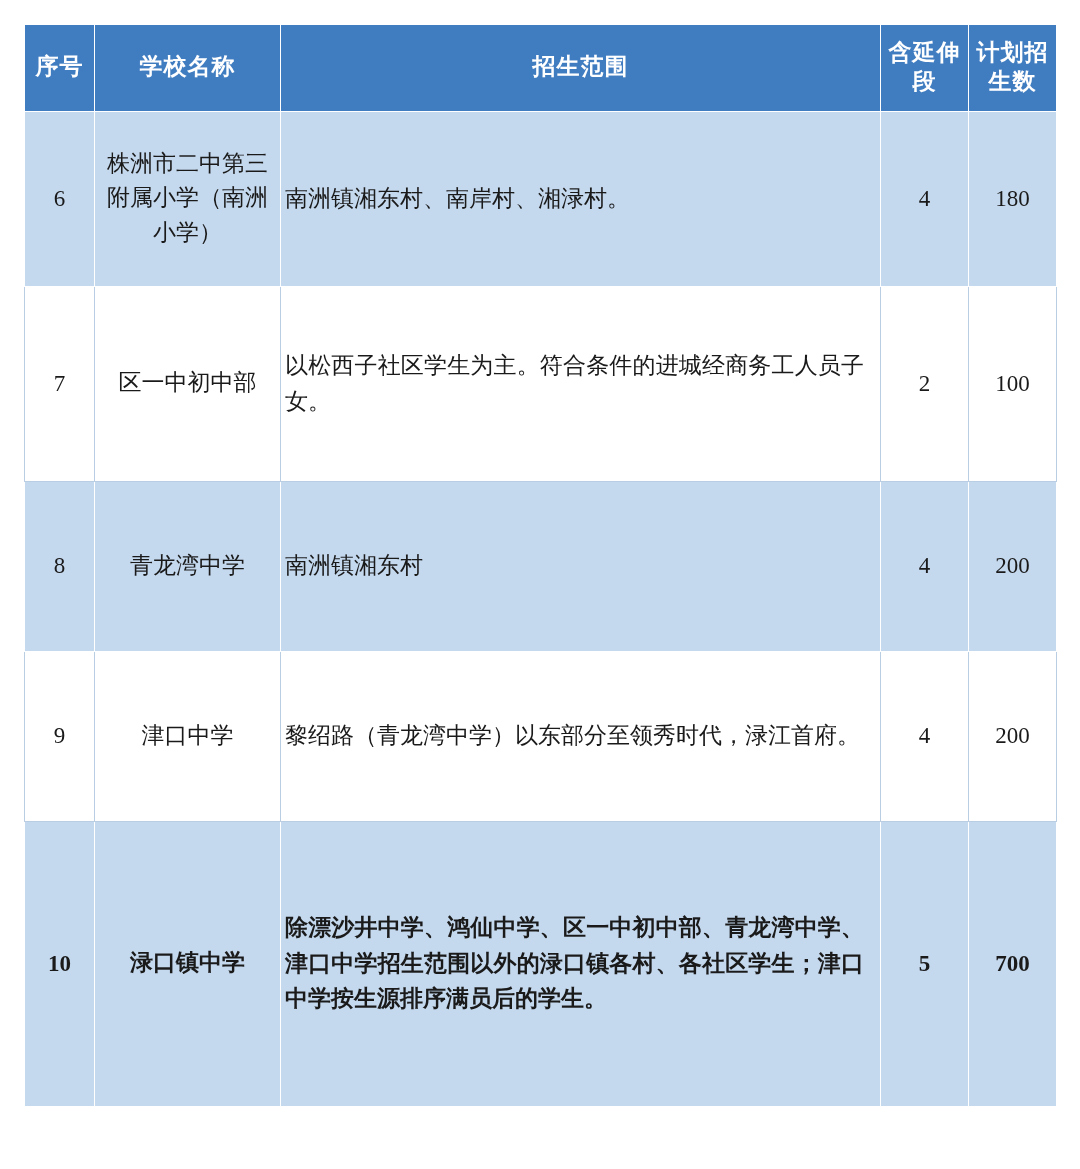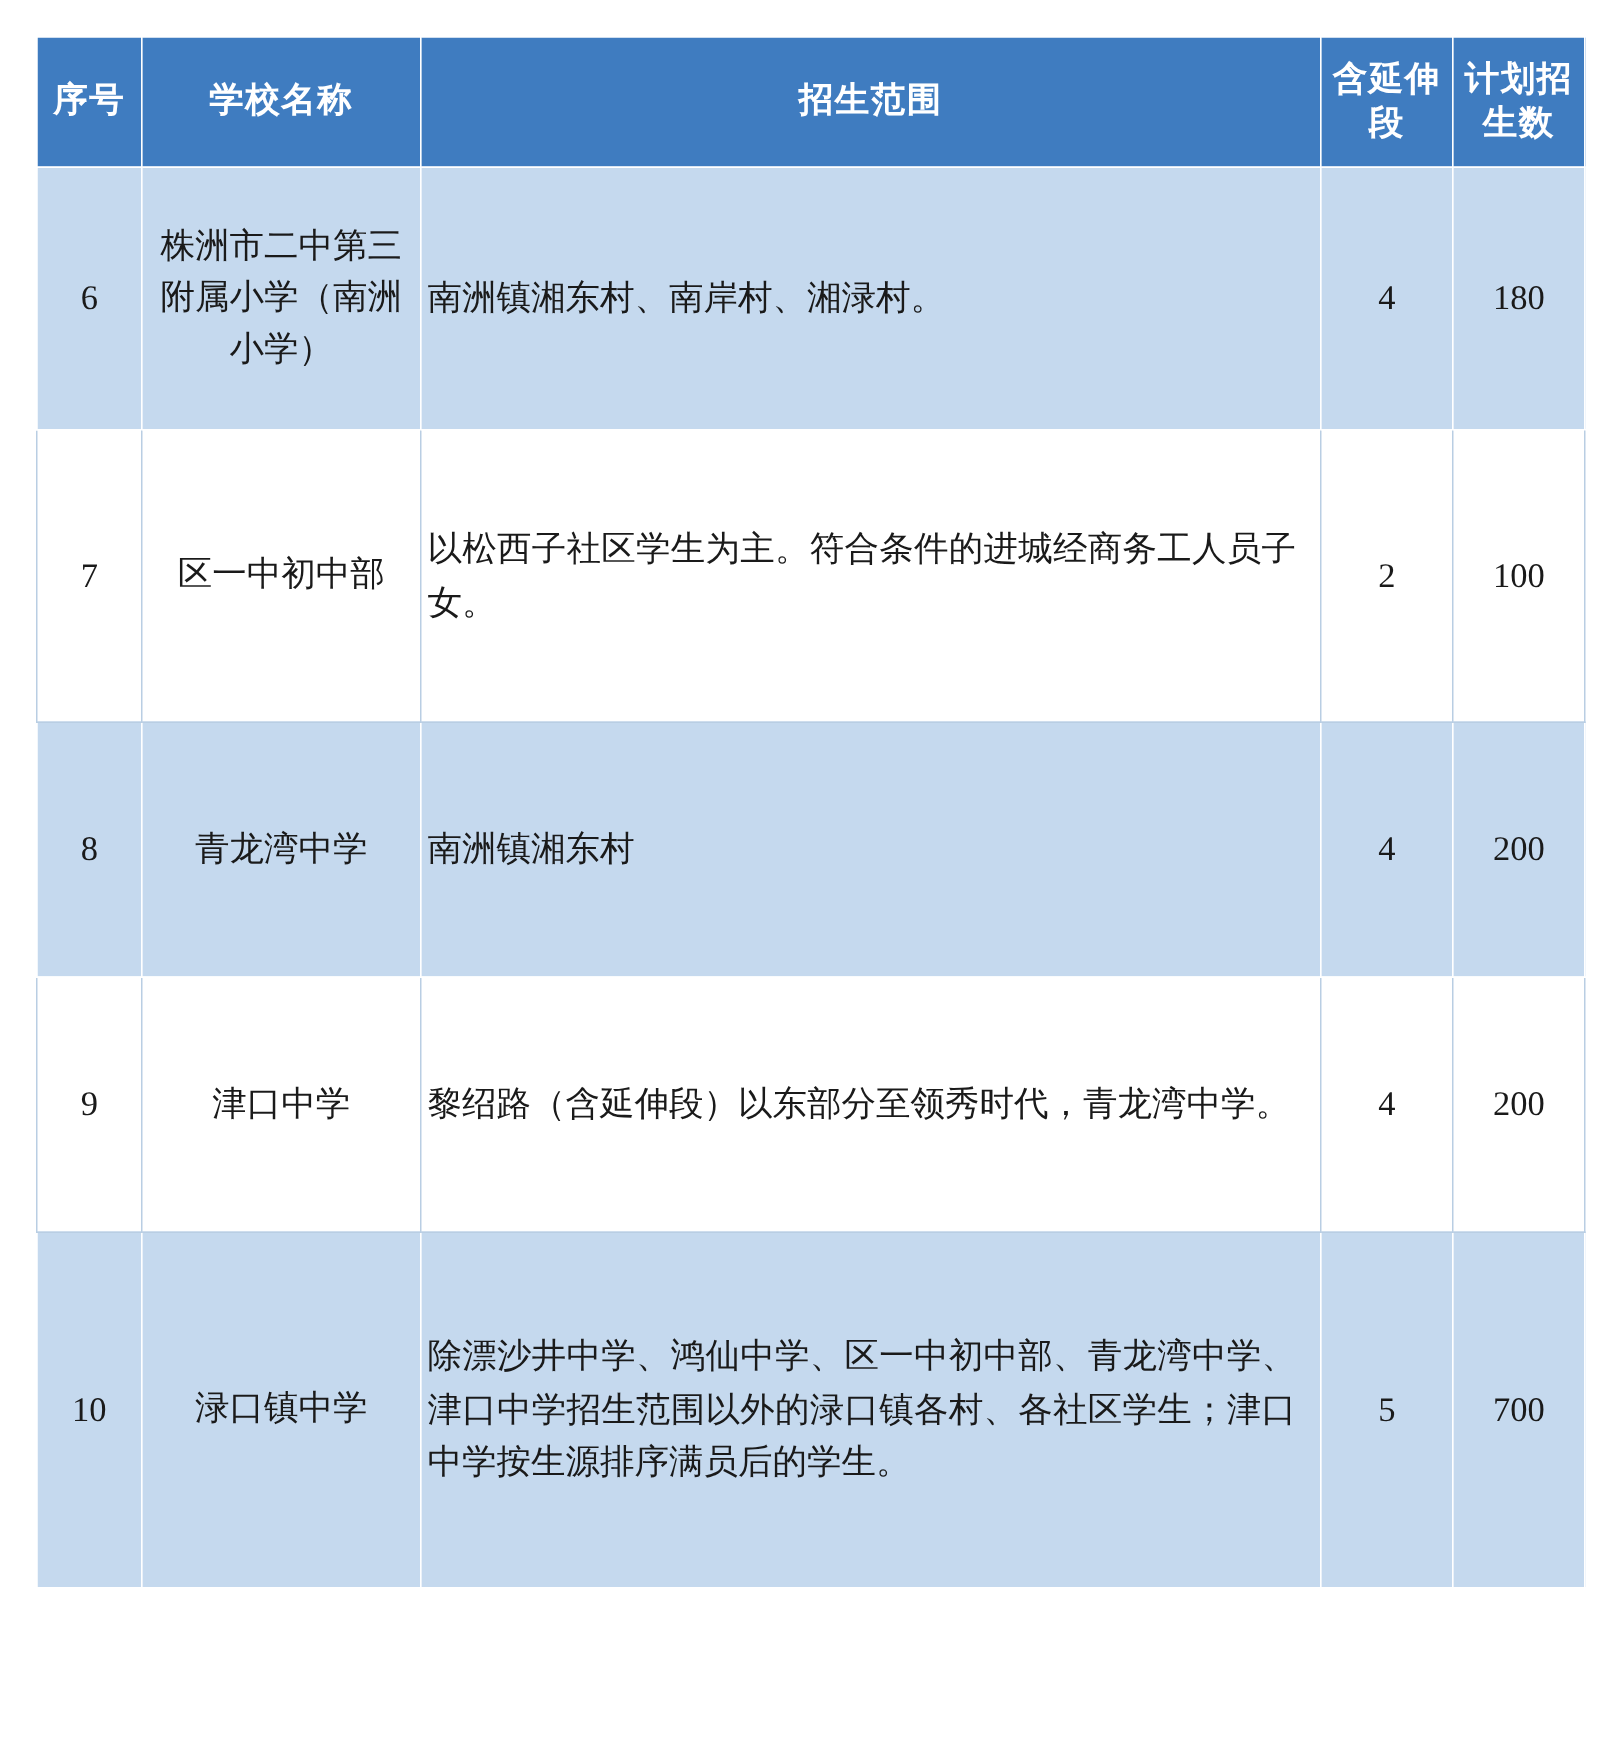--- a/index.html
+++ b/index.html
@@ -83,21 +83,21 @@
   td.c-range {
     text-align: justify;
     text-justify: inter-ideograph;
     padding-left: 4px;
     padding-right: 16px;
   }
   .row-h1 td { height: 175px; }
   .row-h2 td { height: 195px; }
   .row-h3 td { height: 170px; }
   .row-h4 td { height: 170px; }
-  .row-h5 td { height: 237px; }
+  .row-h5 td { height: 285px; font-weight: bold; }
 </style>
 </head>
 <body>
 
 <div class="page">
   <table class="enroll-table">
     <colgroup>
       <col class="col-seq">
       <col class="col-school">
       <col class="col-range">
@@ -131,21 +131,21 @@
       <tr class="shaded row-h3">
         <td class="c-seq">8</td>
         <td class="c-school">青龙湾中学</td>
         <td class="c-range">南洲镇湘东村</td>
         <td class="c-classes">4</td>
         <td class="c-count">200</td>
       </tr>
       <tr class="plain row-h4">
         <td class="c-seq">9</td>
         <td class="c-school">津口中学</td>
-        <td class="c-range">黎绍路（含延伸段）以东部分至领秀时代，青龙湾中学。</td>
+        <td class="c-range">黎绍路（青龙湾中学）以东部分至领秀时代，渌江首府。</td>
         <td class="c-classes">4</td>
         <td class="c-count">200</td>
       </tr>
       <tr class="shaded row-h5">
         <td class="c-seq">10</td>
         <td class="c-school">渌口镇中学</td>
         <td class="c-range">除漂沙井中学、鸿仙中学、区一中初中部、青龙湾中学、津口中学招生范围以外的渌口镇各村、各社区学生；津口中学按生源排序满员后的学生。</td>
         <td class="c-classes">5</td>
         <td class="c-count">700</td>
       </tr>

